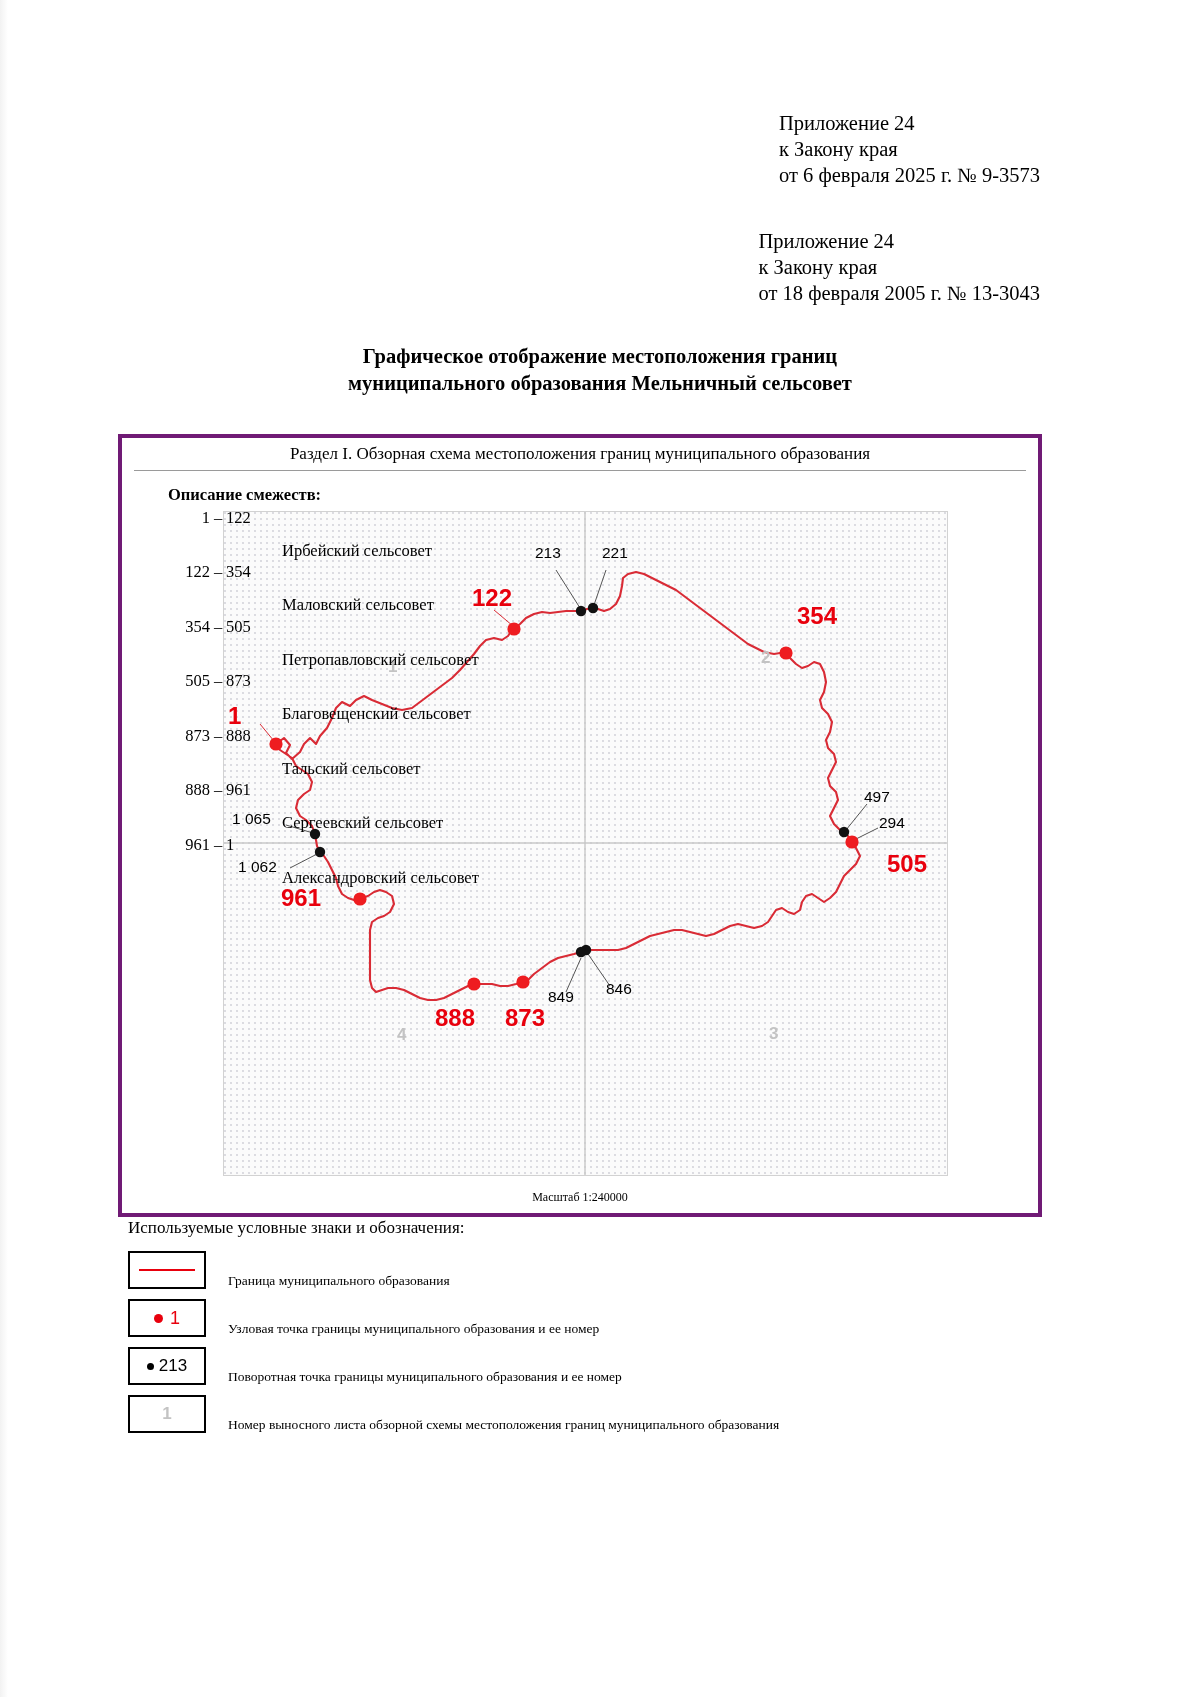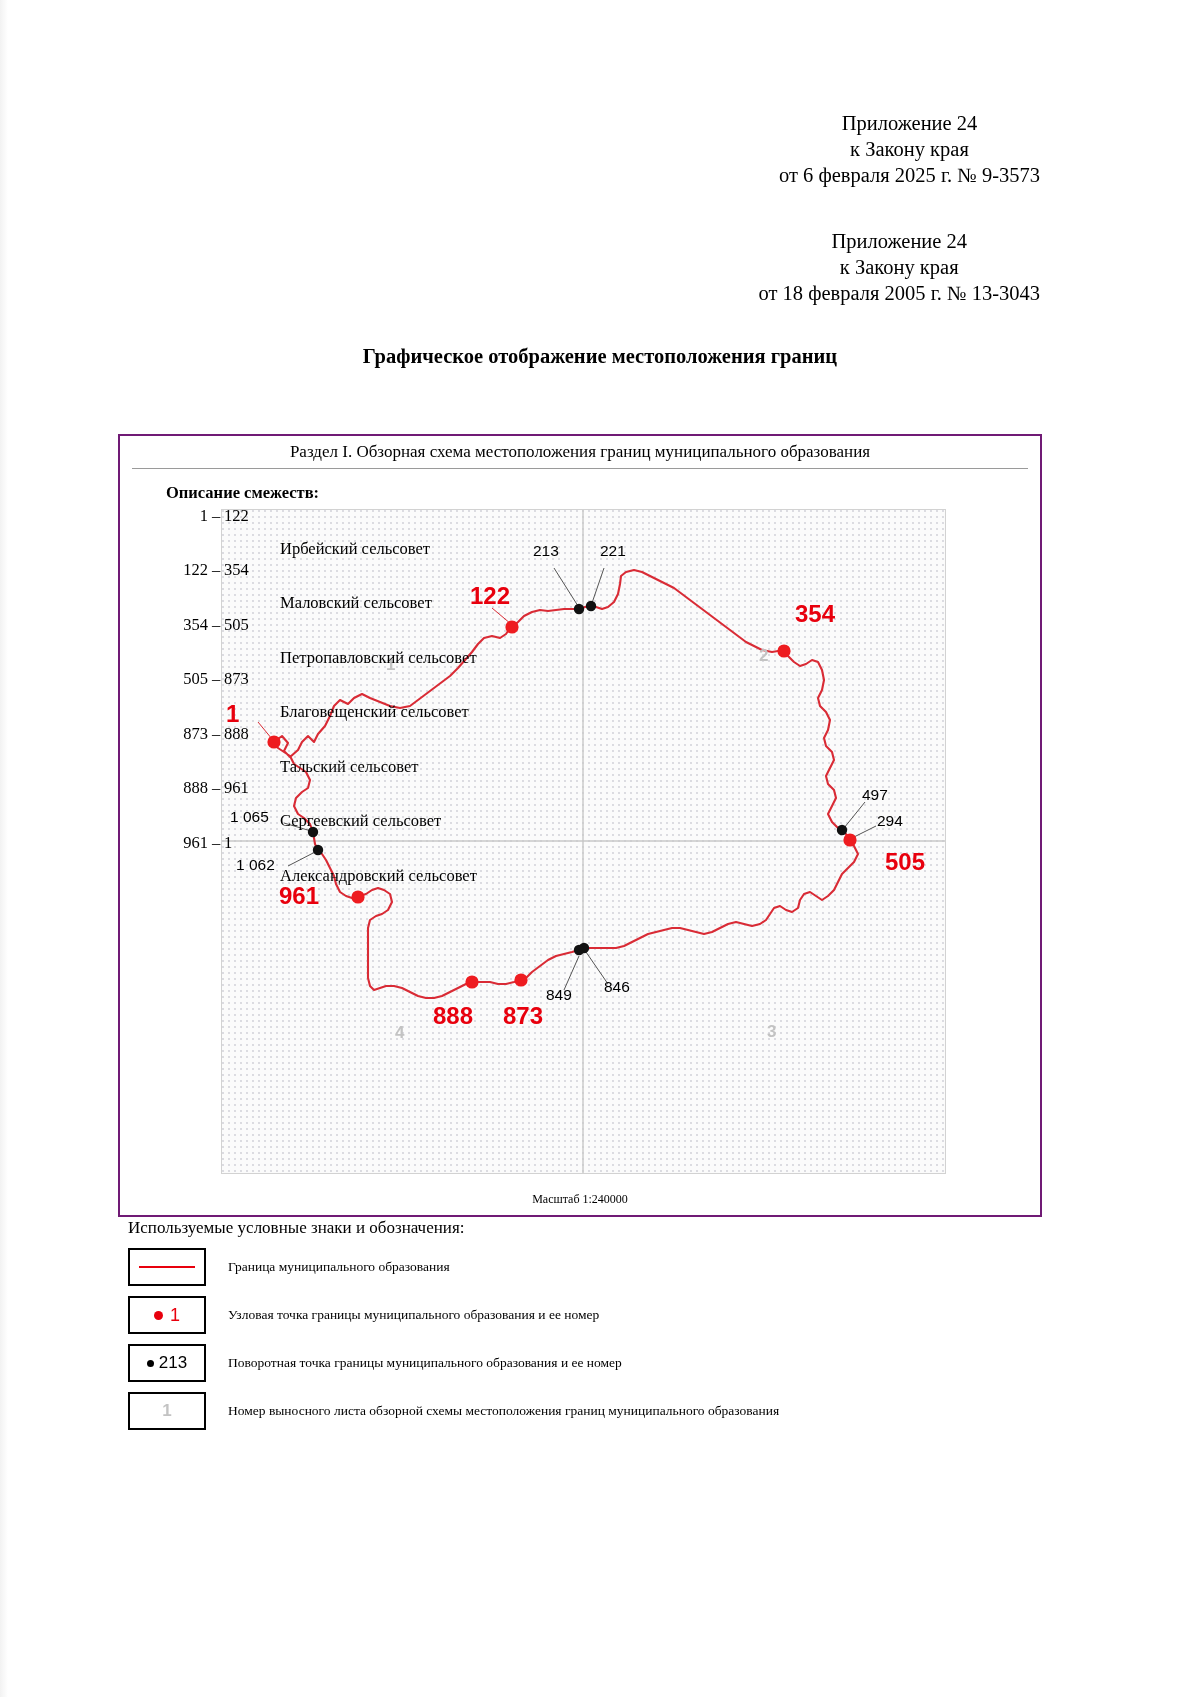--- a/index.html
+++ b/index.html
@@ -13,21 +13,21 @@
     position: relative;
     font-family: "Liberation Serif", "DejaVu Serif", serif;
     color: #000000;
     overflow: hidden;
   }
 
   
   .header-block {
     position: absolute;
     right: 160px;
-    text-align: center;
+    text-align: left;
     font-size: 20.5px;
     line-height: 26px;
   }
   #appendix-1 { top: 110px; }
   #appendix-2 { top: 228px; }
   .header-line { white-space: nowrap; }
 
   .doc-title {
     position: absolute;
     top: 343px;
@@ -40,21 +40,21 @@
   }
   .doc-title .t-line { display: block; }
 
   
   #scheme-frame {
     position: absolute;
     left: 118px;
     top: 434px;
     width: 924px;
     height: 783px;
-    border: 2px solid #701a75;
+    border: 4px solid #701a75;
     box-sizing: border-box;
     background: #ffffff;
   }
   .section-heading {
     position: absolute;
     top: 6px;
     left: 0;
     width: 100%;
     text-align: center;
     font-size: 17px;
@@ -143,21 +143,21 @@
   
   #legend {
     position: absolute;
     left: 128px;
     top: 1218px;
     width: 900px;
   }
   #legend-title { font-size: 17px; margin-bottom: 7px; }
   .legend-row {
     display: flex;
-    align-items: center;
+    align-items: flex-end;
     height: 44px;
     margin-bottom: 4px;
   }
   .legend-symbol {
     width: 78px;
     height: 38px;
     border: 2px solid #000;
     box-sizing: border-box;
     display: flex;
     align-items: center;
@@ -217,20 +217,21 @@
 </div>
 
 <div class="header-block" id="appendix-2">
   <div class="header-line">Приложение 24</div>
   <div class="header-line">к Закону края</div>
   <div class="header-line">от 18 февраля 2005 г. № 13-3043</div>
 </div>
 
 <div class="doc-title">
   <span class="t-line">Графическое отображение местоположения границ</span>
+  <span class="t-line">муниципального образования Мельничный сельсовет</span>
 </div>
 
 <div id="scheme-frame">
 
   <div class="section-heading">Раздел I. Обзорная схема местоположения границ муниципального образования</div>
   <div class="section-rule"></div>
 
   <div id="map-canvas">
     <svg id="map-svg" width="723" height="663" viewBox="0 0 723 663">
 

